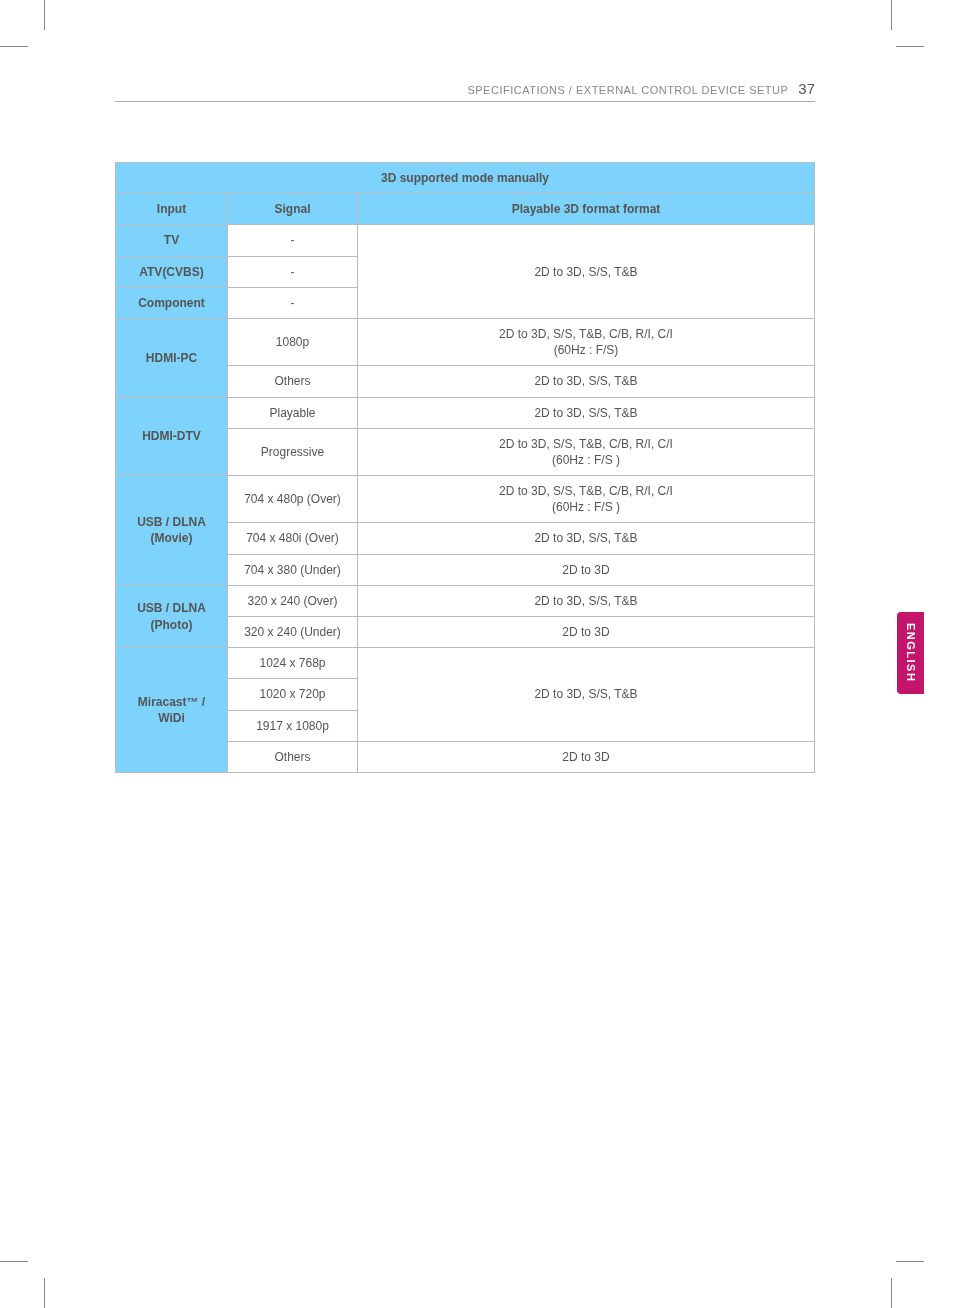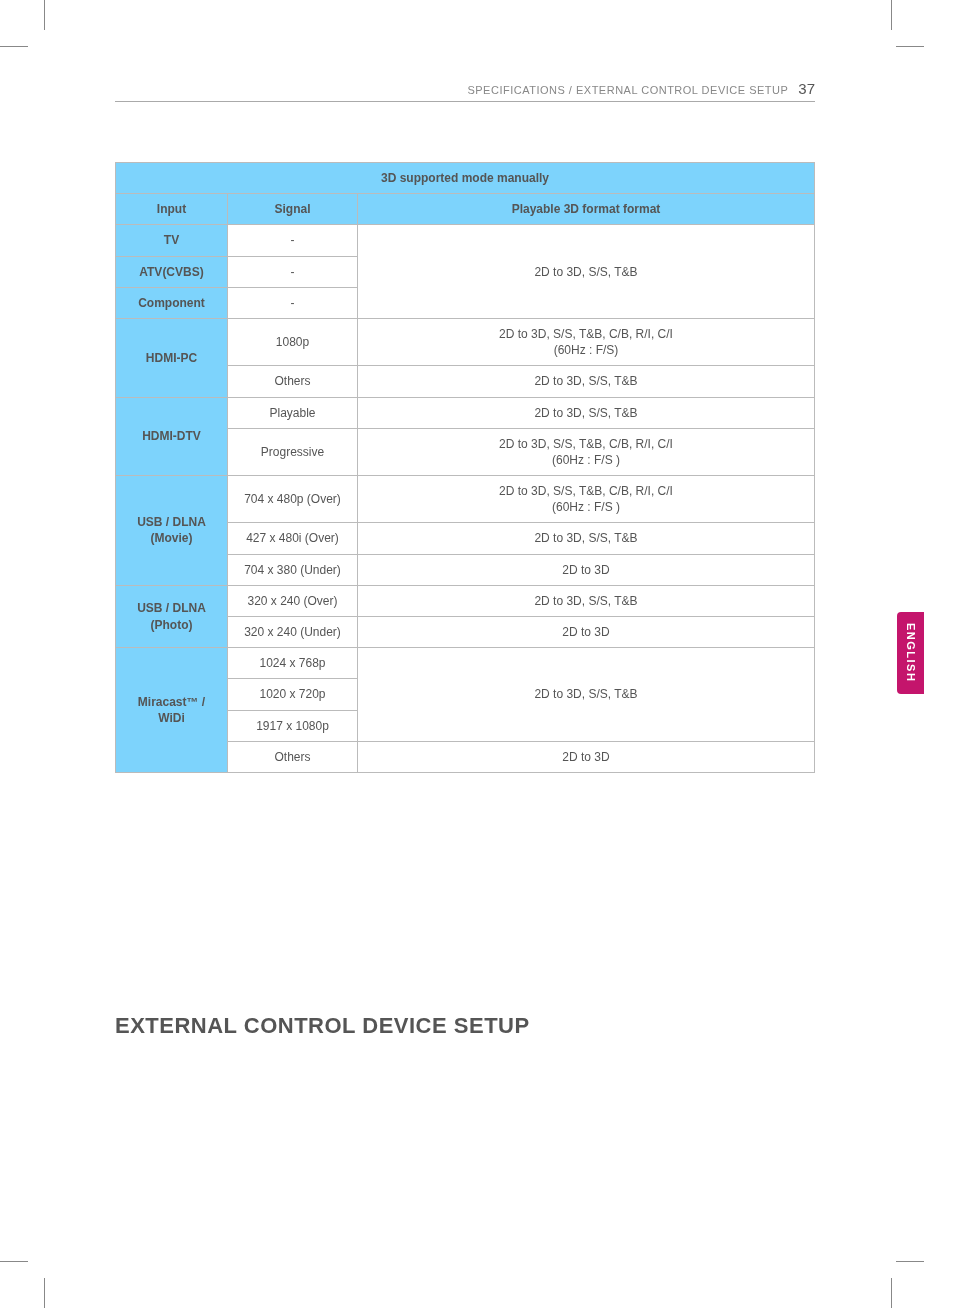--- a/index.html
+++ b/index.html
@@ -151,21 +151,21 @@
     <tr>
       <td>Progressive</td>
       <td>2D to 3D, S/S, T&amp;B, C/B, R/I, C/I<br>(60Hz : F/S )</td>
     </tr>
     <tr>
       <td class="hdr" rowspan="3">USB / DLNA<br>(Movie)</td>
       <td>704 x 480p (Over)</td>
       <td>2D to 3D, S/S, T&amp;B, C/B, R/I, C/I<br>(60Hz : F/S )</td>
     </tr>
     <tr>
-      <td>427 x 480i (Over)</td>
+      <td>704 x 480i (Over)</td>
       <td>2D to 3D, S/S, T&amp;B</td>
     </tr>
     <tr>
       <td>704 x 380 (Under)</td>
       <td>2D to 3D</td>
     </tr>
     <tr>
       <td class="hdr" rowspan="2">USB / DLNA<br>(Photo)</td>
       <td>320 x 240 (Over)</td>
       <td>2D to 3D, S/S, T&amp;B</td>
@@ -185,18 +185,17 @@
     <tr>
           <td>1917 x 1080p</td>
         </tr>
     <tr>
       <td>Others</td>
       <td>2D to 3D</td>
     </tr>
   </tbody>
     </table>
 
-  <h2 class="section-title">EXTERNAL CONTROL DEVICE SETUP</h2>
 </div>
 
 <div class="lang-tab">
   <span>ENGLISH</span>
 </div>
 
 </body></html>

